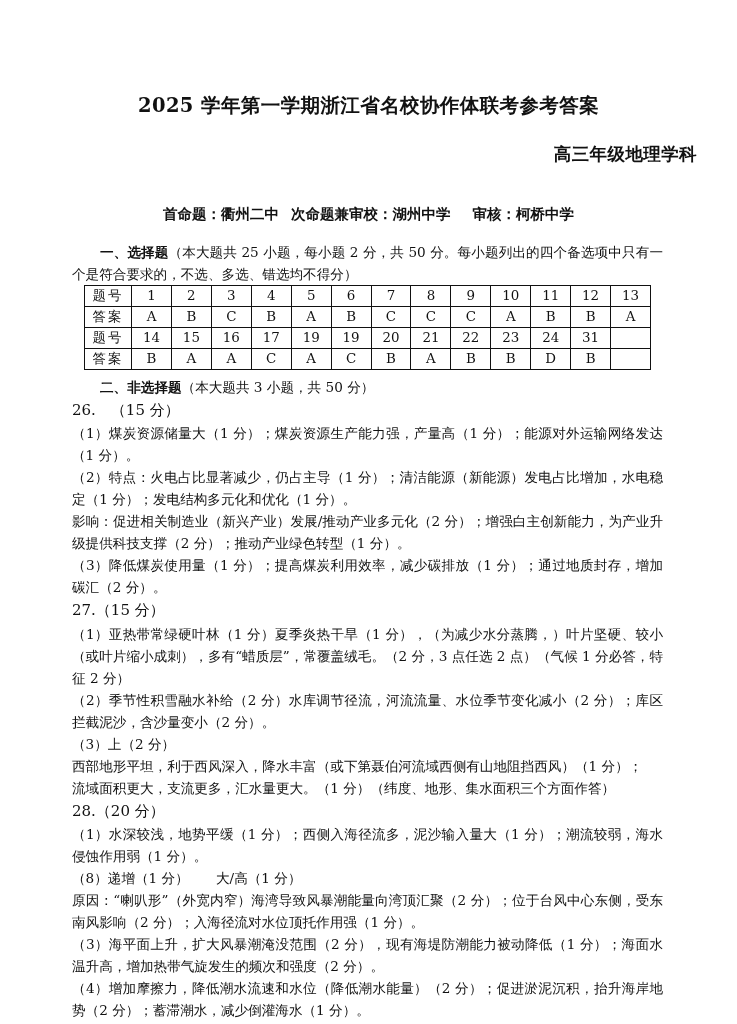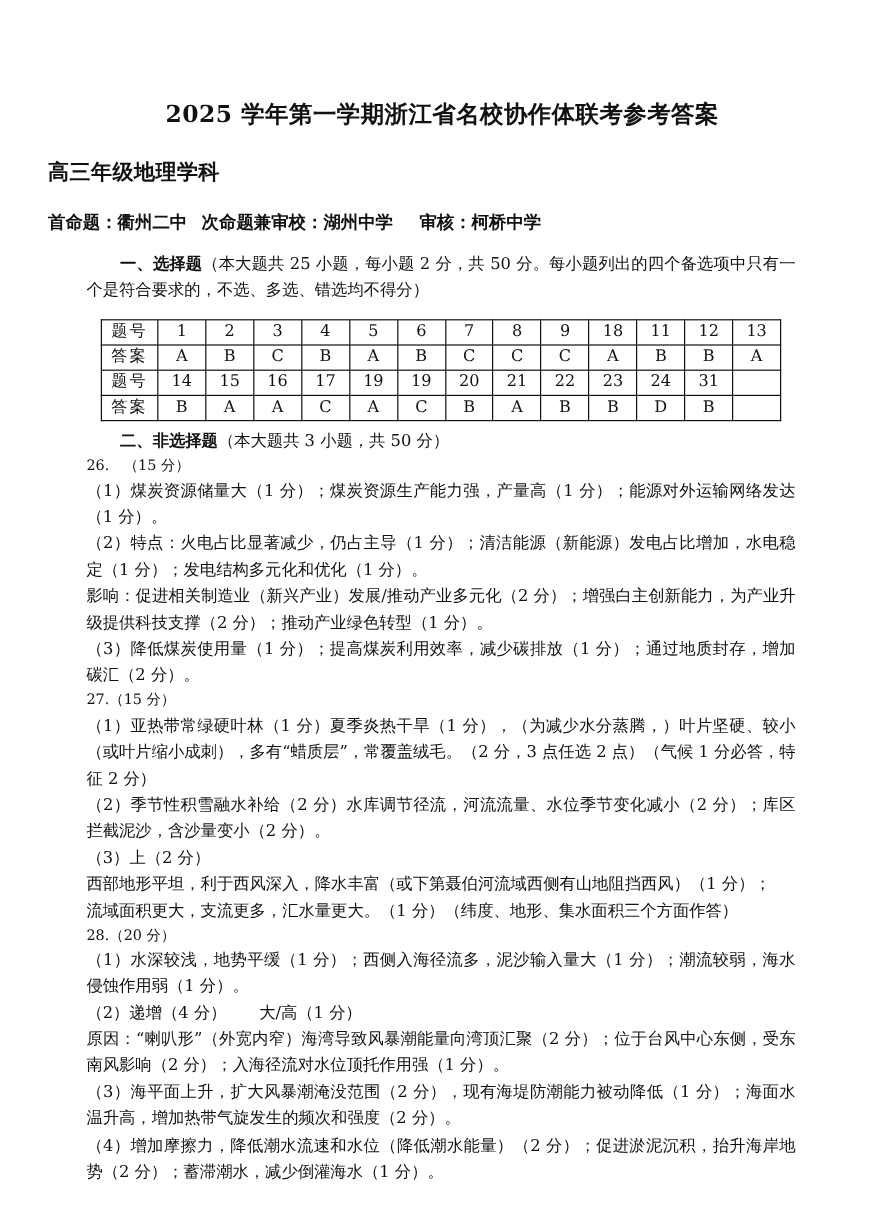--- a/index.html
+++ b/index.html
@@ -13,46 +13,47 @@
     font-family: "DejaVu Serif", "Liberation Serif", serif;
     color: #111111;
     overflow: hidden;
   }
   .page {
     position: relative;
     width: 737px;
     height: 1024px;
     background: #ffffff;
     box-sizing: border-box;
-    padding: 4px 40px;
+    padding: 14px 40px;
   }
 
   
   .doc-title {
     text-align: center;
     font-size: 19.5px;
     font-weight: bold;
     letter-spacing: 0.4px;
     margin: 0;
     padding-top: 80px;
     line-height: 1.2;
   }
   .doc-subject {
-    text-align: left;
+    text-align: right;
     font-size: 17.5px;
     font-weight: bold;
     letter-spacing: 0.4px;
     margin: 0;
     padding-top: 27px;
     line-height: 1.2;
   }
   .doc-byline {
+    text-align: center;
     font-size: 14.5px;
     font-weight: bold;
-    margin: 0;
+    margin: 18px;
     padding-top: 22px;
     line-height: 1.2;
   }
   .byline-gap-sm { display: inline-block; width: 12px; }
   .byline-gap-lg { display: inline-block; width: 22px; }
 
   
   .section-block {
     margin-top: 14px;
   }
@@ -65,21 +66,21 @@
     padding-left: 32px;
     padding-right: 34px;
     text-indent: 0;
   }
   .para .strong { font-weight: bold; margin-left: 28px; }
 
   
   .answer-table-wrap {
     padding-left: 44px;
     padding-right: 46px;
-    margin-top: 13px;
+    margin-top: 0;
     margin-bottom: 6px;
   }
   table.answer-table {
     border-collapse: collapse;
     width: 100%;
     table-layout: fixed;
   }
   table.answer-table td {
     border: 1px solid #111111;
     text-align: center;
@@ -92,21 +93,21 @@
   table.answer-table td.head-cell {
     width: 46px;
     letter-spacing: 2px;
   }
   table.answer-table td.val-cell {
     width: auto;
   }
 
   .q-block { margin-top: 0; }
   .q-num {
-    font-size: 12px;
+    font-size: 15px;
     line-height: 1.62;
     margin: 0;
     padding-left: 32px;
   }
 </style>
 </head>
 <body>
 
 <div class="page">
 
@@ -129,21 +130,21 @@
           <td class="head-cell">题号</td>
           <td class="val-cell">1</td>
           <td class="val-cell">2</td>
           <td class="val-cell">3</td>
           <td class="val-cell">4</td>
           <td class="val-cell">5</td>
           <td class="val-cell">6</td>
           <td class="val-cell">7</td>
           <td class="val-cell">8</td>
           <td class="val-cell">9</td>
-          <td class="val-cell">18</td>
+          <td class="val-cell">10</td>
           <td class="val-cell">11</td>
           <td class="val-cell">12</td>
           <td class="val-cell">13</td>
         </tr>
         <tr>
           <td class="head-cell">答案</td>
           <td class="val-cell">A</td>
           <td class="val-cell">B</td>
           <td class="val-cell">C</td>
           <td class="val-cell">B</td>
@@ -210,19 +211,19 @@
     <p class="para">（1）亚热带常绿硬叶林（1 分）夏季炎热干旱（1 分），（为减少水分蒸腾，）叶片坚硬、较小（或叶片缩小成刺），多有“蜡质层”，常覆盖绒毛。（2 分，3 点任选 2 点）（气候 1 分必答，特征 2 分）</p>
     <p class="para">（2）季节性积雪融水补给（2 分）水库调节径流，河流流量、水位季节变化减小（2 分）；库区拦截泥沙，含沙量变小（2 分）。</p>
     <p class="para">（3）上（2 分）</p>
     <p class="para">西部地形平坦，利于西风深入，降水丰富（或下第聂伯河流域西侧有山地阻挡西风）（1 分）；</p>
     <p class="para">流域面积更大，支流更多，汇水量更大。（1 分）（纬度、地形、集水面积三个方面作答）</p>
   </div>
 
   <div class="q-block">
     <p class="q-num">28.（20 分）</p>
     <p class="para">（1）水深较浅，地势平缓（1 分）；西侧入海径流多，泥沙输入量大（1 分）；潮流较弱，海水侵蚀作用弱（1 分）。</p>
-    <p class="para">（2）递增（4 分）　　大/高（1 分）</p>
+    <p class="para">（8）递增（1 分）　　大/高（1 分）</p>
     <p class="para">原因：“喇叭形”（外宽内窄）海湾导致风暴潮能量向湾顶汇聚（2 分）；位于台风中心东侧，受东南风影响（2 分）；入海径流对水位顶托作用强（1 分）。</p>
     <p class="para">（3）海平面上升，扩大风暴潮淹没范围（2 分），现有海堤防潮能力被动降低（1 分）；海面水温升高，增加热带气旋发生的频次和强度（2 分）。</p>
     <p class="para">（4）增加摩擦力，降低潮水流速和水位（降低潮水能量）（2 分）；促进淤泥沉积，抬升海岸地势（2 分）；蓄滞潮水，减少倒灌海水（1 分）。</p>
   </div>
 
 </div>
 
 </body></html>

